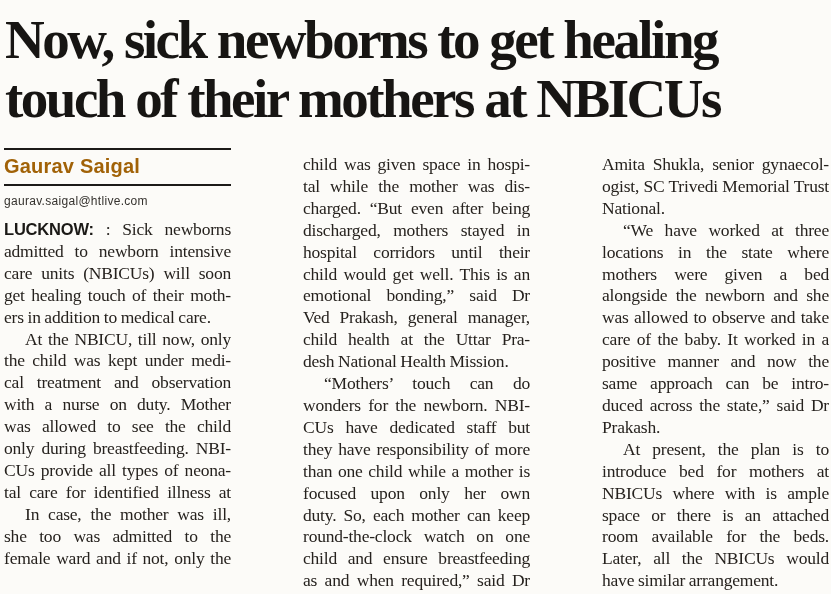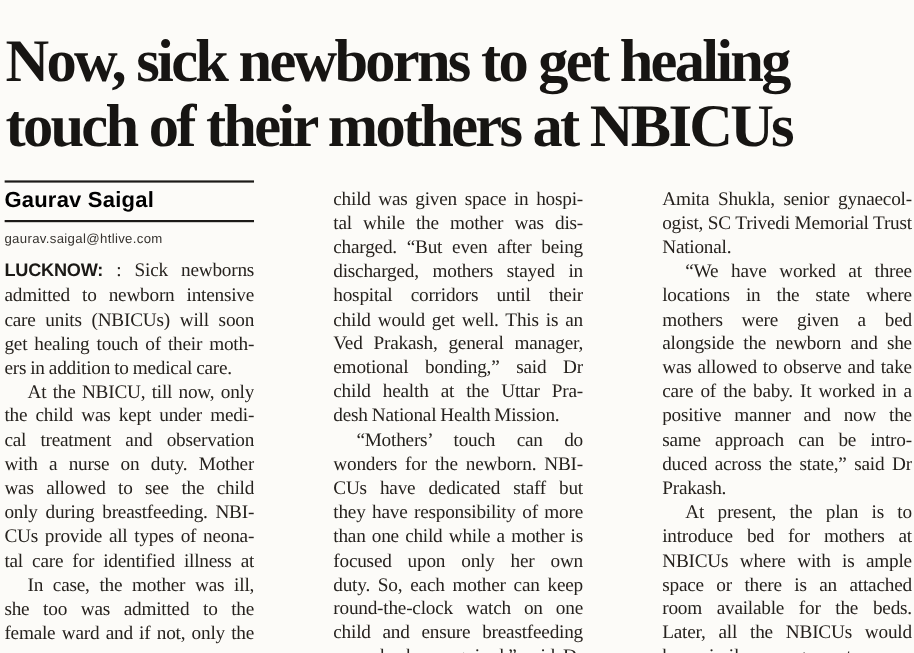--- a/index.html
+++ b/index.html
@@ -2,21 +2,21 @@
 <html><head>
 <meta charset="utf-8">
 <style>
   html,body { margin:0; padding:0; }
   .page {
     position: relative;
     width: 831px; height: 594px;
     background: #fcfbf8;
     overflow: hidden;
     box-sizing: border-box;
-    padding: 16px 2px 0 4px;
+    padding: 0 2px 0 4px;
   }
   
   .headline {
     margin: 0; padding: 10px 0 0 1px;
     font-family: "Liberation Serif", serif;
     font-weight: 700;
     font-size: 55px;
     line-height: 59px;
     letter-spacing: -2.5px;
     color: #171513;
@@ -30,21 +30,21 @@
   }
   .col { flex: 1 1 0; min-width: 0; overflow: hidden; }
   .col-pad { padding-top: 10px; margin-left: 45px; }
   
   .byline { padding-top: 4px; }
   .rule { border-top: 2px solid #1c1a18; height: 0; }
   .author {
     font-family: "Liberation Sans", sans-serif;
     font-weight: 700;
     font-size: 20px; line-height: 25px;
-    color: #000000;
+    color: #a16207;
     padding: 4px 0 5px;
     letter-spacing: 0.2px;
   }
   .email {
     font-family: "Liberation Sans", sans-serif;
     font-size: 12px; line-height: 18px;
     color: #35322e;
     padding: 6px 0 9px;
     letter-spacing: 0.3px;
   }
@@ -107,22 +107,22 @@
       <div class="line">female ward and if not, only the</div>
     </div>
 
     <div class="col col-pad">
       <div class="line">child was given space in hospi-</div>
       <div class="line">tal while the mother was dis-</div>
       <div class="line">charged. “But even after being</div>
       <div class="line">discharged, mothers stayed in</div>
       <div class="line">hospital corridors until their</div>
       <div class="line">child would get well. This is an</div>
+      <div class="line">emotional bonding,” said Dr</div>
       <div class="line">Ved Prakash, general manager,</div>
-      <div class="line">emotional bonding,” said Dr</div>
       <div class="line">child health at the Uttar Pra-</div>
       <div class="line pe">desh National Health Mission.</div>
       <div class="line ind">“Mothers’ touch can do</div>
       <div class="line">wonders for the newborn. NBI-</div>
       <div class="line">CUs have dedicated staff but</div>
       <div class="line">they have responsibility of more</div>
       <div class="line">than one child while a mother is</div>
       <div class="line">focused upon only her own</div>
       <div class="line">duty. So, each mother can keep</div>
       <div class="line">round-the-clock watch on one</div>

